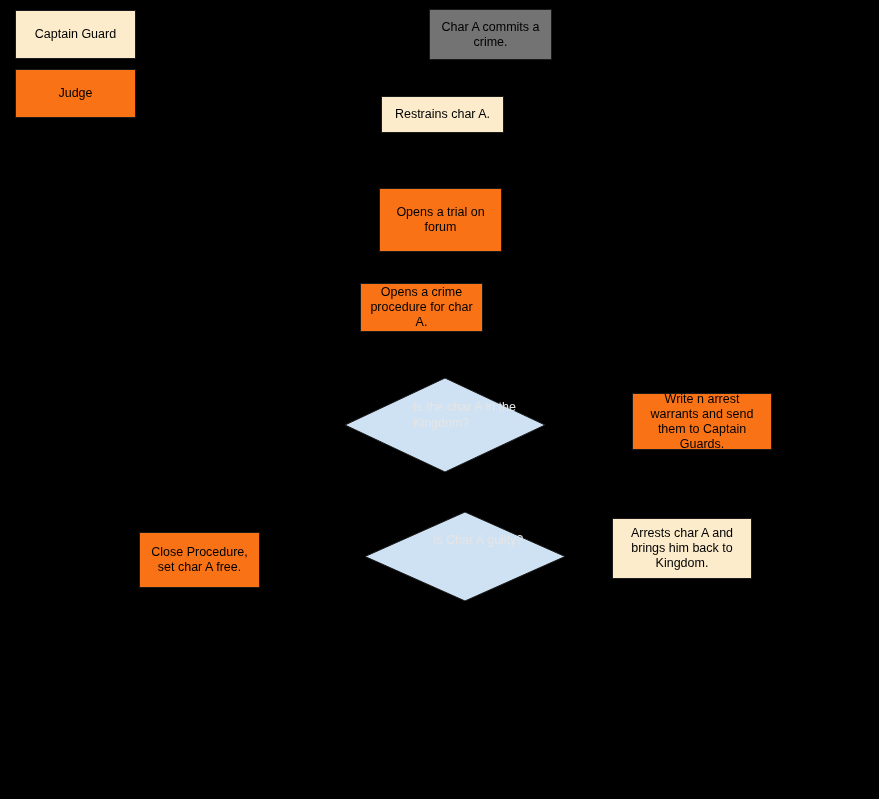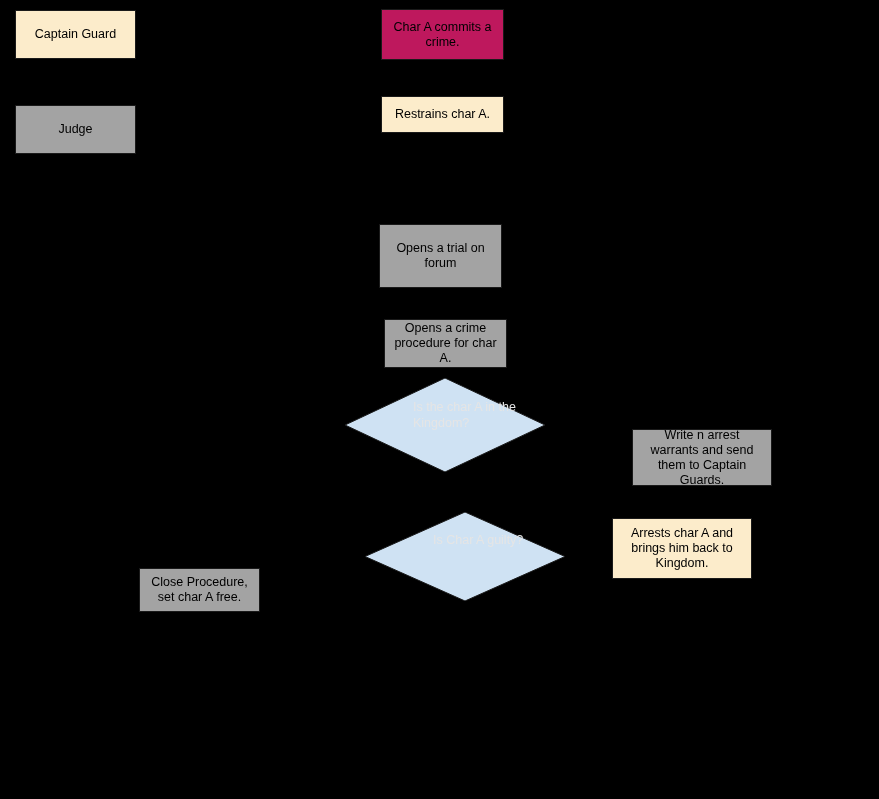--- a/index.html
+++ b/index.html
@@ -28,22 +28,22 @@
     font-size: 12.5px;
     line-height: 15px;
     padding: 2px 6px;
   }
   .node .nodetext {
     display: block;
     width: 100%;
     white-space: pre-line;
   }
   .fill-cream   { background: #fceccb; }
-  .fill-orange  { background: #a3a3a3; margin-top: 36px; }
-  .fill-blue    { background: #be185d; }
+  .fill-orange  { background: #f97316; }
+  .fill-blue    { background: #737373; margin-left: 48px; }
 
   
   .diamond {
     position: absolute;
     box-sizing: border-box;
   }
   .diamond svg {
     position: absolute;
     inset: 0;
     width: 100%;
@@ -80,21 +80,21 @@
   </div>
 
   <div class="node fill-cream" style="left:381px; top:96px; width:123px; height:37px;">
     <span class="nodetext">Restrains char A.</span>
   </div>
 
   <div class="node fill-orange" style="left:379px; top:188px; width:123px; height:64px;">
     <span class="nodetext">Opens a trial on forum</span>
   </div>
 
-  <div class="node fill-orange" style="left:384px; top:283px; width:123px; height:49px;">
+  <div class="node fill-orange" style="left:360px; top:283px; width:123px; height:49px;">
     <span class="nodetext">Opens a crime procedure for char A.</span>
   </div>
 
   <div class="diamond" style="left:345px; top:378px; width:200px; height:94px;">
     <svg viewBox="0 0 200 94" preserveAspectRatio="none">
       <polygon points="100,0 200,47 100,94 0,47" fill="#cfe2f3" stroke="#1a1a1a" stroke-width="1"></polygon>
     </svg>
     <span class="dtext">Is the char A in the Kingdom?</span>
   </div>
 
@@ -102,21 +102,21 @@
     <span class="nodetext">Write n arrest warrants and send them to Captain Guards.</span>
   </div>
 
   <div class="diamond" style="left:365px; top:512px; width:200px; height:89px;">
     <svg viewBox="0 0 200 89" preserveAspectRatio="none">
       <polygon points="100,0 200,44.5 100,89 0,44.5" fill="#cfe2f3" stroke="#1a1a1a" stroke-width="1"></polygon>
     </svg>
     <span class="dtext">Is Char A guilty?</span>
   </div>
 
-  <div class="node fill-orange" style="left:139px; top:532px; width:121px; height:44px;">
+  <div class="node fill-orange" style="left:139px; top:532px; width:121px; height:56px;">
     <span class="nodetext">Close Procedure, set char A free.</span>
   </div>
 
   <div class="node fill-cream" style="left:612px; top:518px; width:140px; height:61px;">
     <span class="nodetext">Arrests char A and brings him back to Kingdom.</span>
   </div>
 
 
 
 </div>

